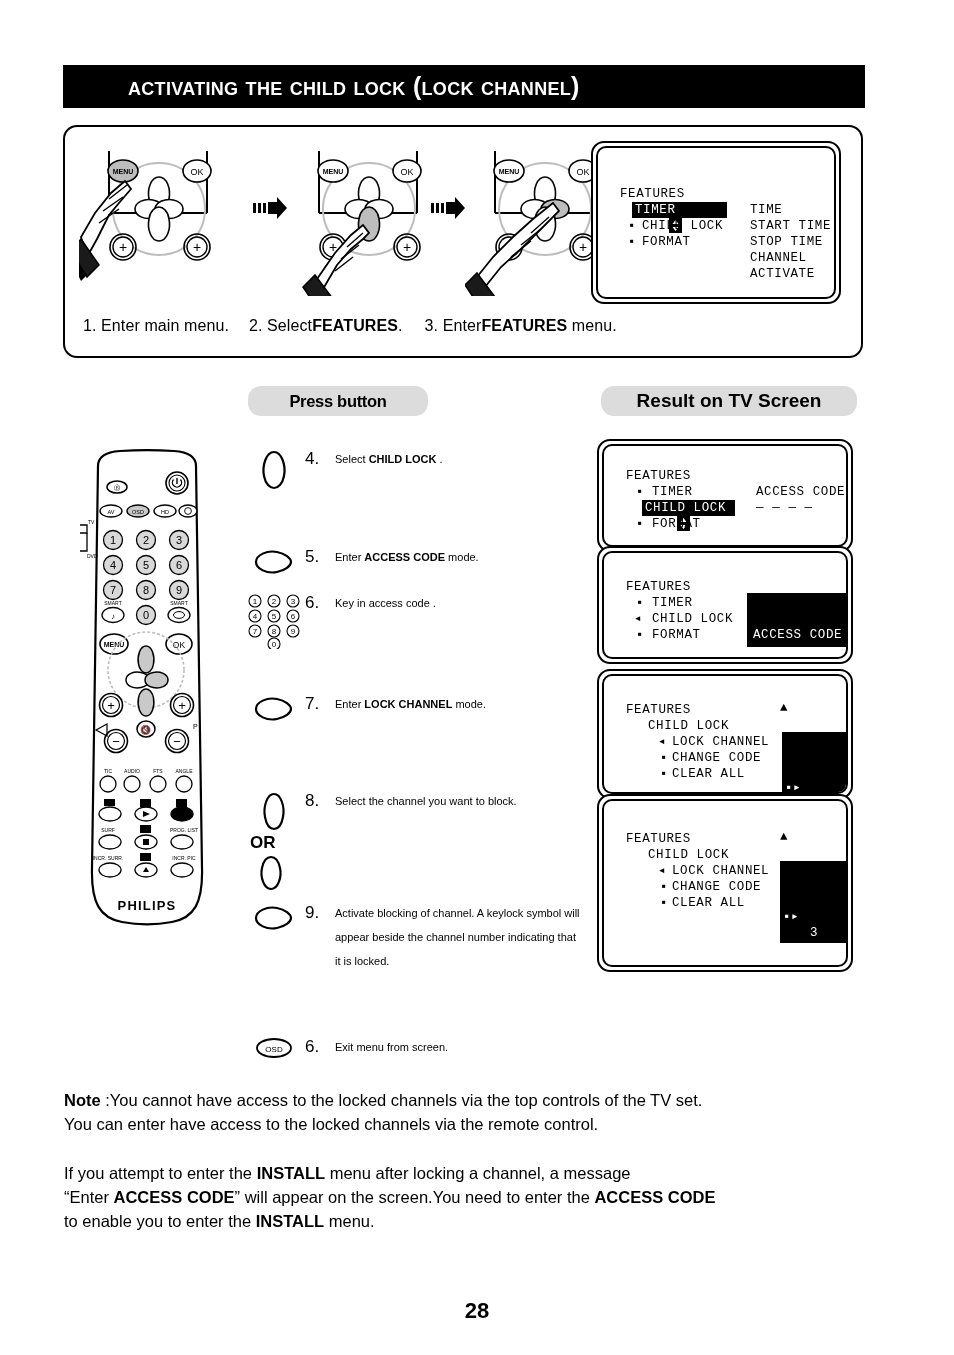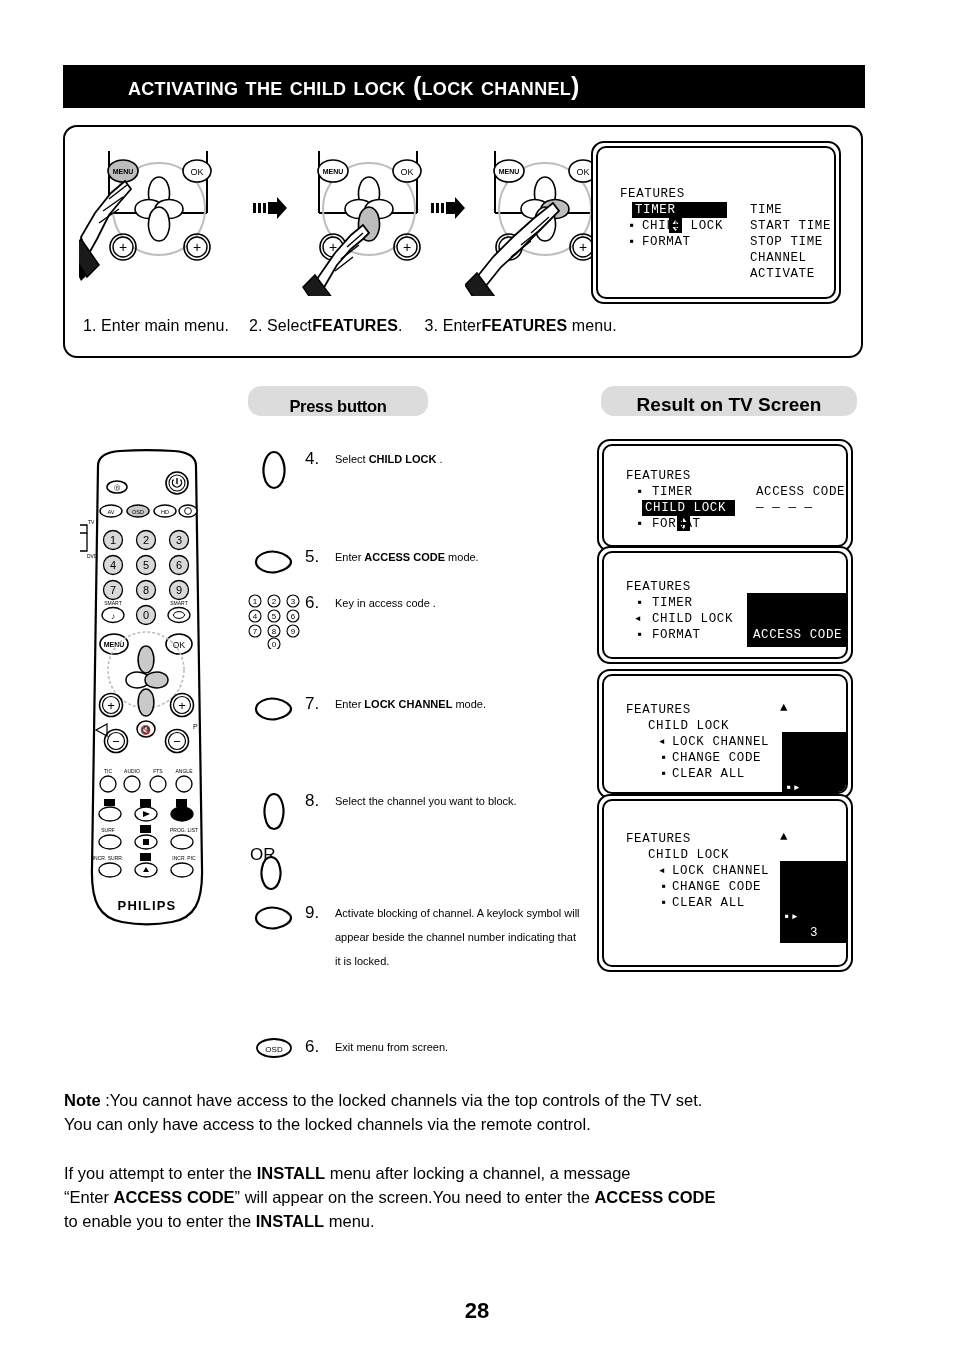--- a/index.html
+++ b/index.html
@@ -138,21 +138,21 @@
   .tv-b { position: absolute; left: 597px; top: 546px; width: 256px; height: 118px; }
   .tv-c { position: absolute; left: 597px; top: 669px; width: 256px; height: 130px; }
   .tv-d { position: absolute; left: 597px; top: 794px; width: 256px; height: 178px; }
 
   
   .hdr {
     position: absolute;
     background: #dcdcdc;
     border-radius: 13px;
     display: flex;
-    align-items: flex-end;
+    align-items: center;
     justify-content: center;
     font-weight: bold;
     color: #000;
   }
   .hdr-press {
     left: 248px; top: 386px;
     width: 180px; height: 30px;
     font-size: 16.5px;
     letter-spacing: -0.3px;
   }
@@ -203,22 +203,21 @@
   .s7  { left: 243px; top: 692px; }
   .s8  { left: 243px; top: 789px; }
   .s9  { left: 243px; top: 901px; }
   .s10 { left: 243px; top: 1035px; }
 
   .or-label {
     position: absolute;
     left: 250px;
     top: 833px;
     font-size: 17px;
-    font-weight: normal;
-    margin-top: 12px;
+    font-weight: bold;
   }
   .cursor-extra {
     position: absolute;
     left: 255px;
     top: 855px;
   }
 
   
   .notes {
     position: absolute;
@@ -736,21 +735,21 @@
       
       
       
     </div>
   </div>
 </div>
 
 <div class="notes">
   <div>
     <b>Note</b><span> :You cannot have access to the locked channels via the top controls of the TV set.</span><br>
-    <span>You can only have access to the locked channels via the remote control.</span>
+    <span>You can enter have access to the locked channels via the remote control.</span>
   </div>
   <div class="notes-p2">
     <span>If you attempt to enter the </span><b>INSTALL</b><span> menu after locking a channel, a message</span><br>
     <span>“Enter </span><b>ACCESS CODE</b><span>” will appear on the screen.You need to enter the </span><b>ACCESS CODE</b><br>
     <span>to enable you to enter the </span><b>INSTALL</b><span> menu.</span>
   </div>
 </div>
 
 <div class="pageno">28</div>
 

